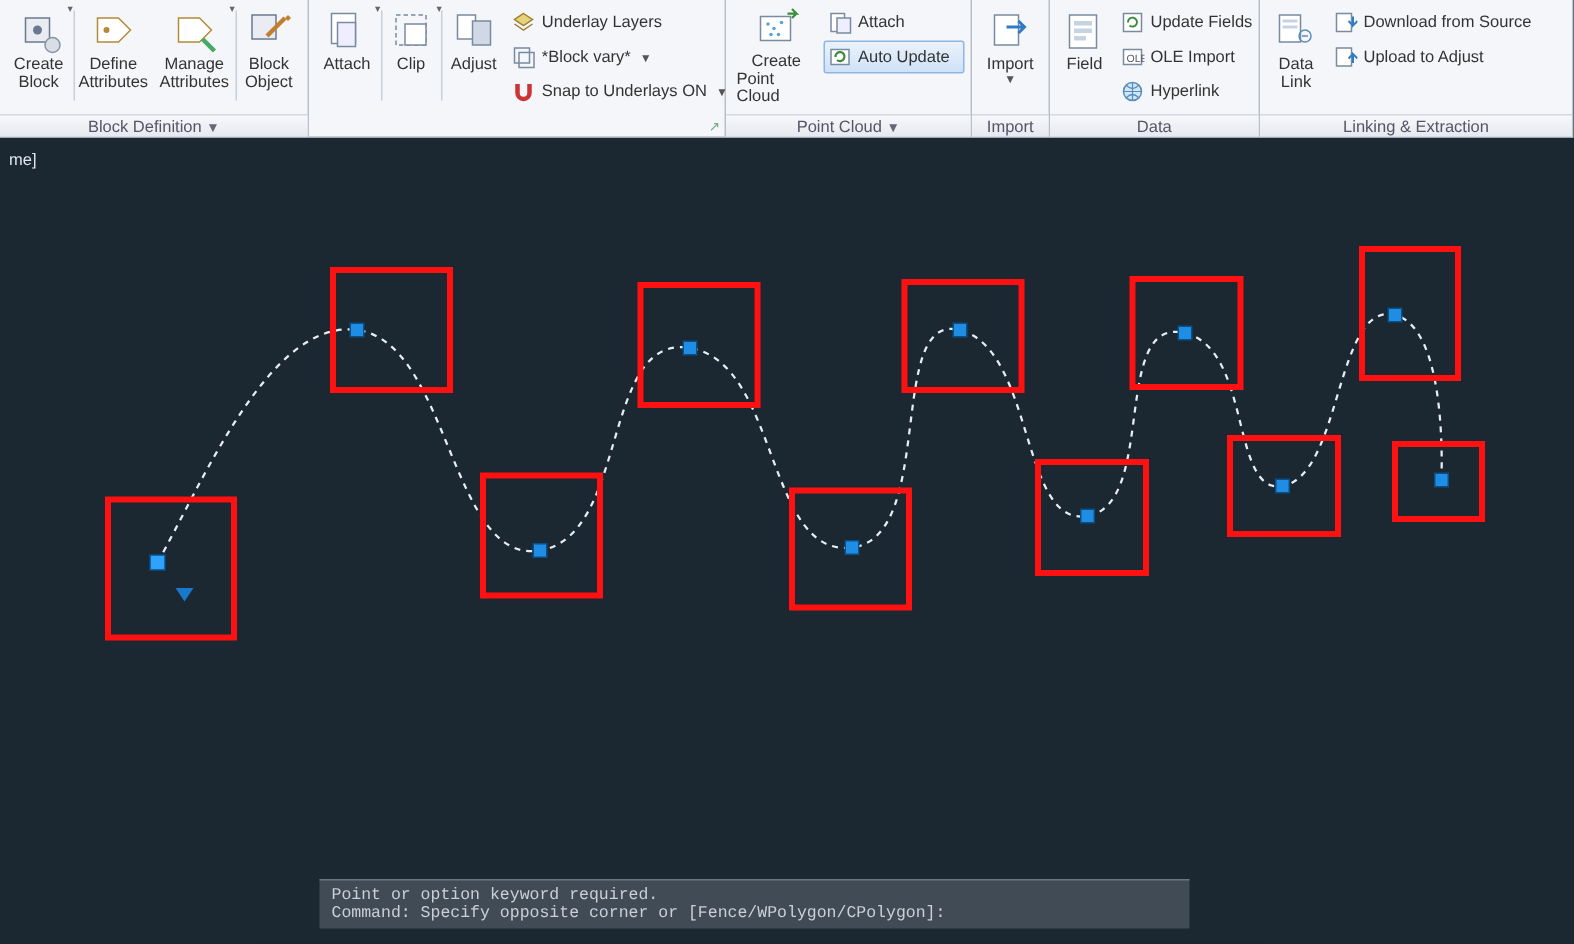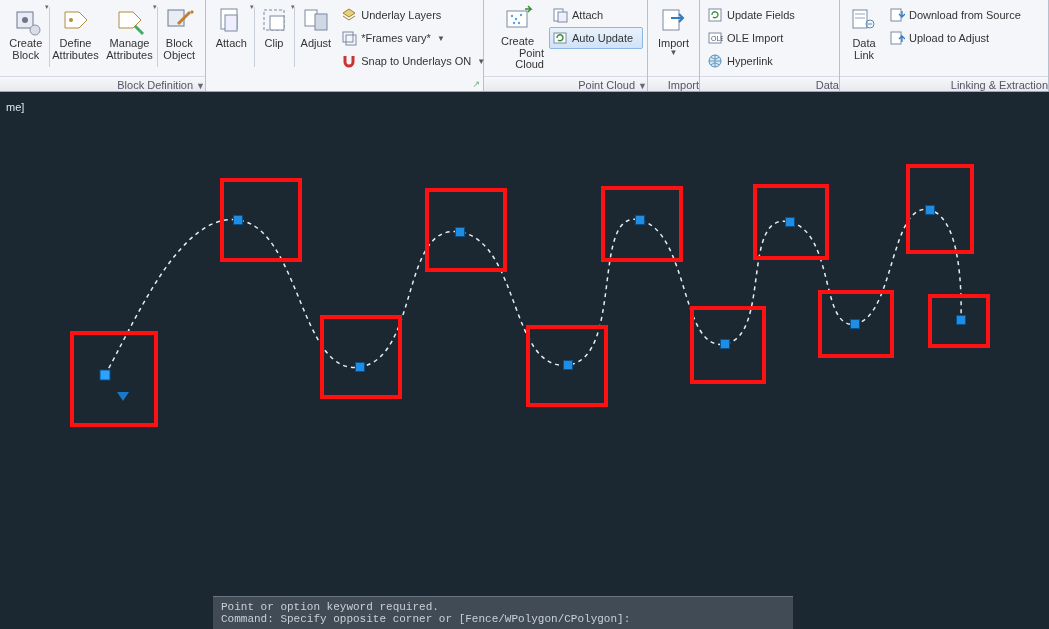--- a/index.html
+++ b/index.html
@@ -3,25 +3,25 @@
 <meta charset="utf-8">
 <style>
   * { box-sizing: border-box; }
   html, body { margin:0; padding:0; font-family: "Segoe UI", Arial, sans-serif; font-size:11px; color:#333; }
   body { width:1049px; height:629px; background:#1b2731; overflow:hidden; position:relative; }
 
   
   .ribbon { display:flex; background:#f5f6f9; border-bottom:1px solid #9ea8b5; height:92px; }
   .panel { display:flex; flex-direction:column; border-right:1px solid #b8c0cc; }
   .panel-body { flex:1; display:flex; align-items:flex-start; padding:2px 4px 0 4px; gap:2px; }
-  .panel-title { text-align:right; font-size:11px; color:#556; padding:2px 0 0 0; background:linear-gradient(#f7f8fb,#e6e9ef); border-top:1px solid #d4d8e0; }
+  .panel-title { text-align:center; font-size:11px; color:#556; padding:2px 0 0 0; background:linear-gradient(#f7f8fb,#e6e9ef); border-top:1px solid #d4d8e0; }
   .panel-title .arrd { font-size:9px; color:#667; margin-left:3px; }
 
   
-  .bigbtn { display:flex; flex-direction:column; align-items:center; justify-content:flex-start; width:52px; height:70px; border:1px solid transparent; border-radius:2px; padding:2px 2px 0 2px; cursor:pointer; text-align:right; line-height:1.05; }
+  .bigbtn { display:flex; flex-direction:column; align-items:center; justify-content:flex-start; width:52px; height:70px; border:1px solid transparent; border-radius:2px; padding:2px 2px 0 2px; cursor:pointer; text-align:left; line-height:1.05; }
   .bigbtn .ic { width:32px; height:32px; display:flex; align-items:center; justify-content:center; margin-bottom:1px; }
   .bigbtn .lbl { font-size:11px; color:#333; }
   .bigbtn .lbl2 { font-size:11px; color:#333; }
   .bigbtn .sarrow { font-size:8px; color:#555; line-height:0.8; }
   .split-right { position:relative; }
   .split-right::after { content:""; position:absolute; right:-3px; top:4px; bottom:4px; width:1px; background:#c8cfdb; }
   .tiny-split { position:absolute; top:0; right:-2px; font-size:7px; color:#666; }
 
   
   .stack { display:flex; flex-direction:column; gap:1px; padding-top:2px; }
@@ -41,21 +41,21 @@
 
   
   .grip { fill:#1f8de4; stroke:#0a4e86; stroke-width:1; }
   .startgrip { fill:#2ea2ff; stroke:#0a4e86; }
   .tri { fill:#1878c9; }
 
   
   .hl { fill:none; stroke:#f11; stroke-width:4; }
 
   
-  .cmdline { position:absolute; left:213px; bottom:0; width:580px; background:rgba(85,95,105,.65); color:#c9d0d7; font-family:"Consolas","Courier New",monospace; font-size:11px; padding:4px 8px; border-top:1px solid #6c7682; }
+  .cmdline { position:absolute; left:213px; bottom:10px; width:580px; background:rgba(85,95,105,.65); color:#c9d0d7; font-family:"Consolas","Courier New",monospace; font-size:11px; padding:4px 8px; border-top:1px solid #6c7682; }
   .cmdline div { white-space:nowrap; overflow:hidden; }
 
   
   svg.icon { display:block; }
 </style>
 </head>
 <body>
 
 <div class="ribbon">
 
@@ -152,21 +152,21 @@
             </span>
           <span class="slbl">Underlay Layers</span>
         </div>
         <div class="smbtn">
           <span class="sic">
               <svg class="icon" width="16" height="16">
                 <rect x="2" y="2" width="10" height="10" fill="none" stroke="#7a8aa0"></rect>
                 <rect x="5" y="5" width="10" height="10" fill="none" stroke="#7a8aa0"></rect>
               </svg>
             </span>
-          <span class="slbl">*Frames vary*</span>
+          <span class="slbl">*Block vary*</span>
           <span class="sarr">▼</span>
         </div>
         <div class="smbtn">
           <span class="sic">
               <svg class="icon" width="16" height="16">
                 <path d="M4 3 v6 a4 4 0 0 0 8 0 v-6" fill="none" stroke="#c33" stroke-width="3"></path>
               </svg>
             </span>
           <span class="slbl">Snap to Underlays ON</span>
           <span class="sarr">▼</span>
@@ -234,20 +234,31 @@
         <span class="sarrow">▼</span>
       </div>
     </div>
     <div class="panel-title">
       <span>Import</span>
     </div>
   </div>
 
   <div class="panel" style="width:140px">
     <div class="panel-body">
+      <div class="bigbtn" style="width:40px">
+        <span class="ic">
+          <svg class="icon" width="28" height="30">
+              <rect x="4" y="4" width="18" height="22" fill="#fff" stroke="#7a8aa0"></rect>
+              <rect x="7" y="8" width="12" height="3" fill="#c8d3e2"></rect>
+              <rect x="7" y="13" width="12" height="3" fill="#c8d3e2"></rect>
+              <rect x="7" y="18" width="8" height="3" fill="#c8d3e2"></rect>
+            </svg>
+        </span>
+        <span class="lbl">Field</span>
+      </div>
       <div class="stack" style="min-width:92px">
         <div class="smbtn">
           <span class="sic">
               <svg class="icon" width="16" height="16">
                 <rect x="2" y="2" width="12" height="12" fill="#fff" stroke="#7a8aa0"></rect>
                 <path d="M5 8 a3 3 0 1 1 1 2" fill="none" stroke="#3a8d3a" stroke-width="1.3"></path>
               </svg>
             </span>
           <span class="slbl">Update Fields</span>
         </div>

